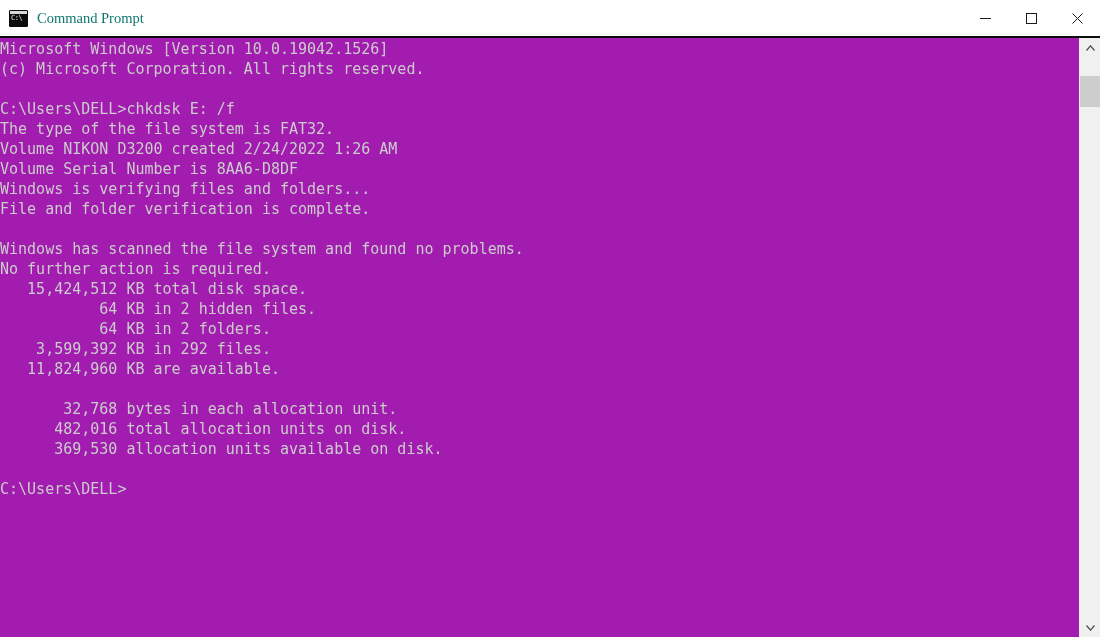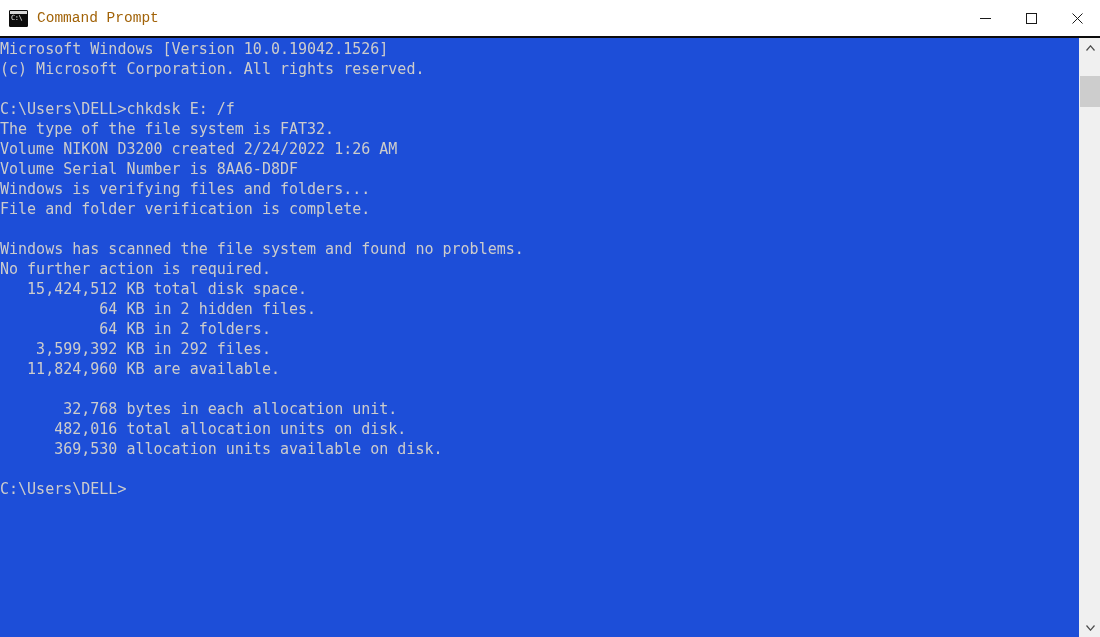--- a/index.html
+++ b/index.html
@@ -65,23 +65,23 @@
     top: 3px;
     font-family: "DejaVu Sans Mono", monospace;
     font-size: 7px;
     line-height: 9px;
     color: #e8e8e8;
     letter-spacing: -0.5px;
   }
   .title-text {
     margin-left: 9px;
     font-size: 14.5px;
-    color: #a16207;
+    color: #0f766e;
     white-space: nowrap;
-    font-family: Liberation Mono, monospace;
+    font-family: Liberation Serif, serif;
   }
 
   .window-controls {
     display: flex;
     height: 36px;
     flex: 0 0 auto;
   }
   .wc-btn {
     width: 46px;
     height: 36px;
@@ -102,21 +102,21 @@
   
   .console-area {
     flex: 1 1 auto;
     display: flex;
     position: relative;
     background: #0c0c0c;
     min-height: 0;
   }
   .console-text {
     flex: 1 1 auto;
-    background: #1d4ed8;
+    background: #a21caf;
     color: #cccccc;
     font-family: "DejaVu Sans Mono", monospace;
     font-size: 15px;
     line-height: 20px;
     white-space: pre;
     padding: 0;
     margin: 0;
     overflow: hidden;
     letter-spacing: 0px;
     padding-top: 1px;

